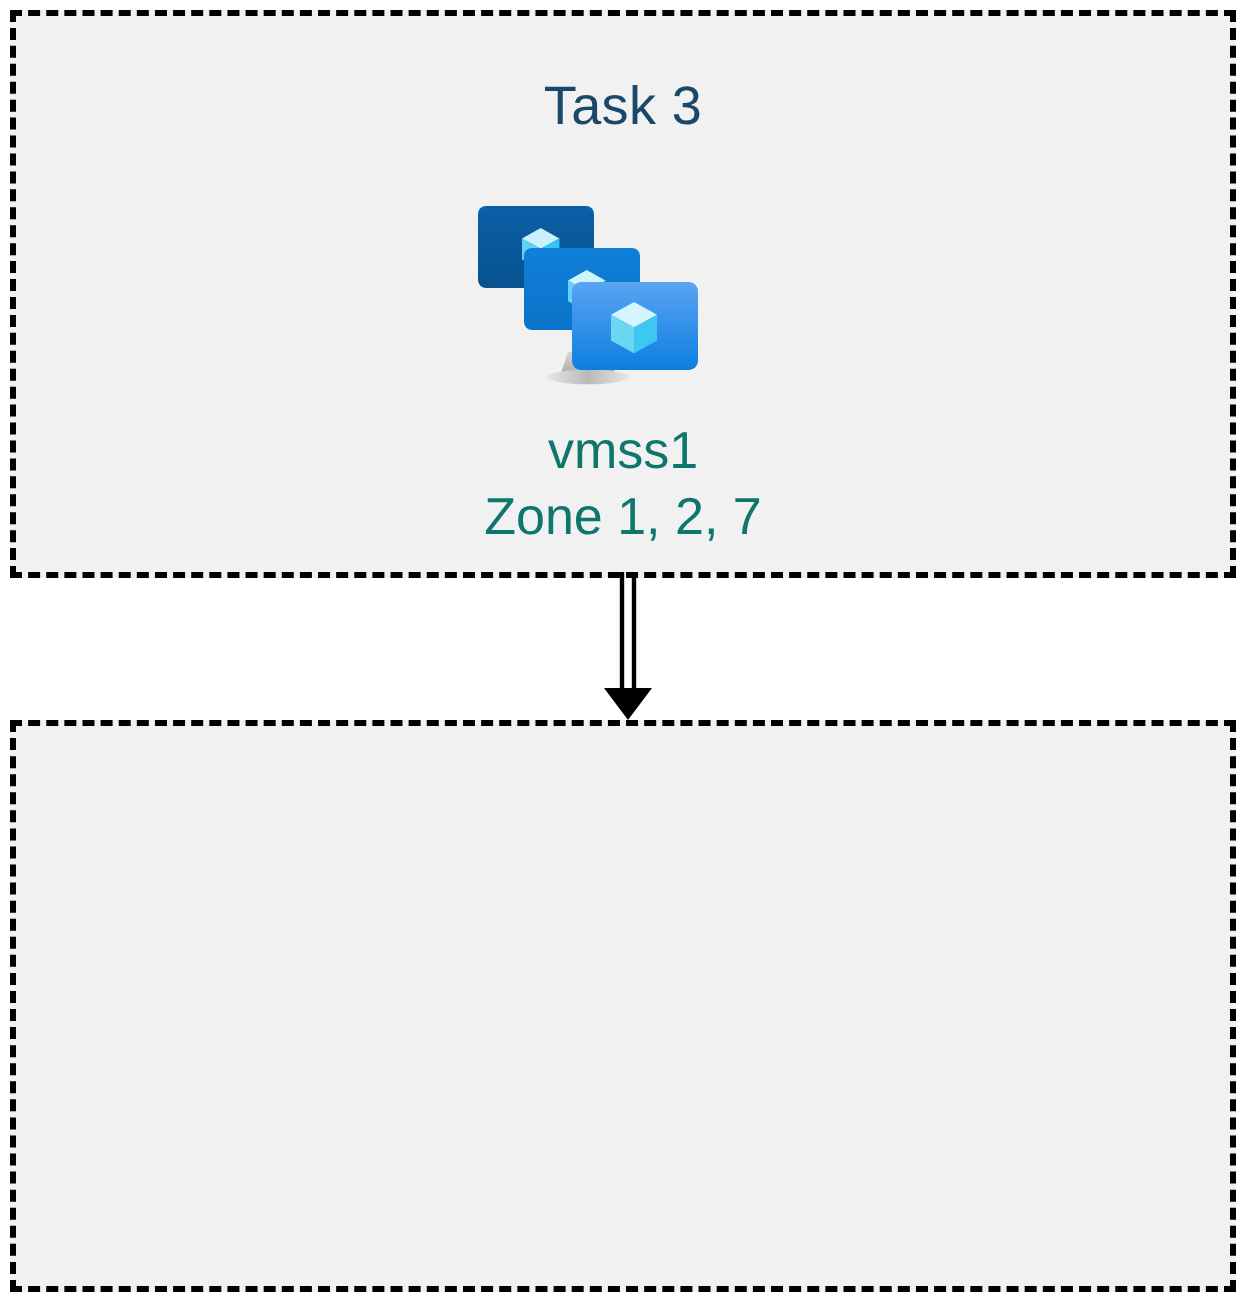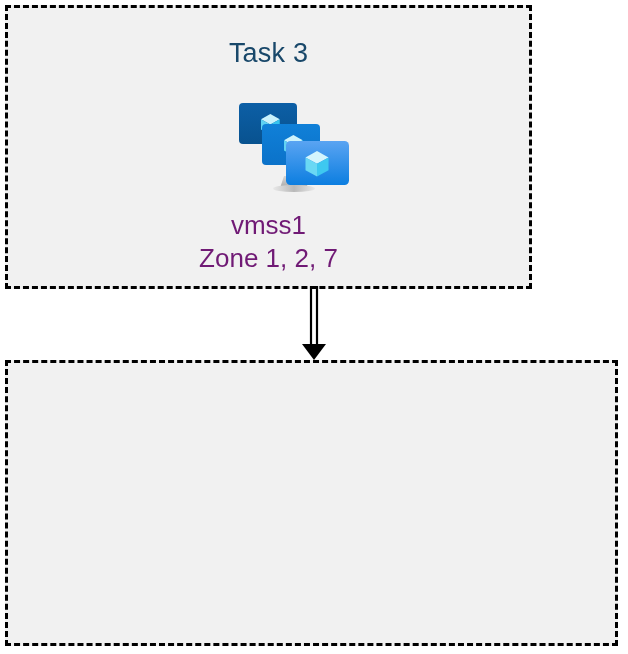--- a/index.html
+++ b/index.html
@@ -26,21 +26,21 @@
   
   .task-box {
     position: absolute;
     background: #f1f1f1;
     box-sizing: border-box;
     border: 3px dashed #000000;
   }
   #box-task3 {
     left: 5px;
     top: 5px;
-    width: 527px;
+    width: 613px;
     height: 284px;
   }
   #box-task4 {
     left: 5px;
     top: 360px;
     width: 613px;
     height: 286px;
   }
 
   
@@ -57,21 +57,21 @@
     white-space: nowrap;
   }
   #title-task3 { top: 32px; }
 
   
   .caption {
     position: absolute;
     left: 0;
     right: 0;
     text-align: center;
-    color: #701a75;
+    color: #0f766e;
     font-size: 26px;
     font-weight: 400;
     line-height: 1.28;
     white-space: nowrap;
   }
   #caption-task3 { top: 201px; }
   .caption-line { display: block; }
 
   
   .vmss-icon {

